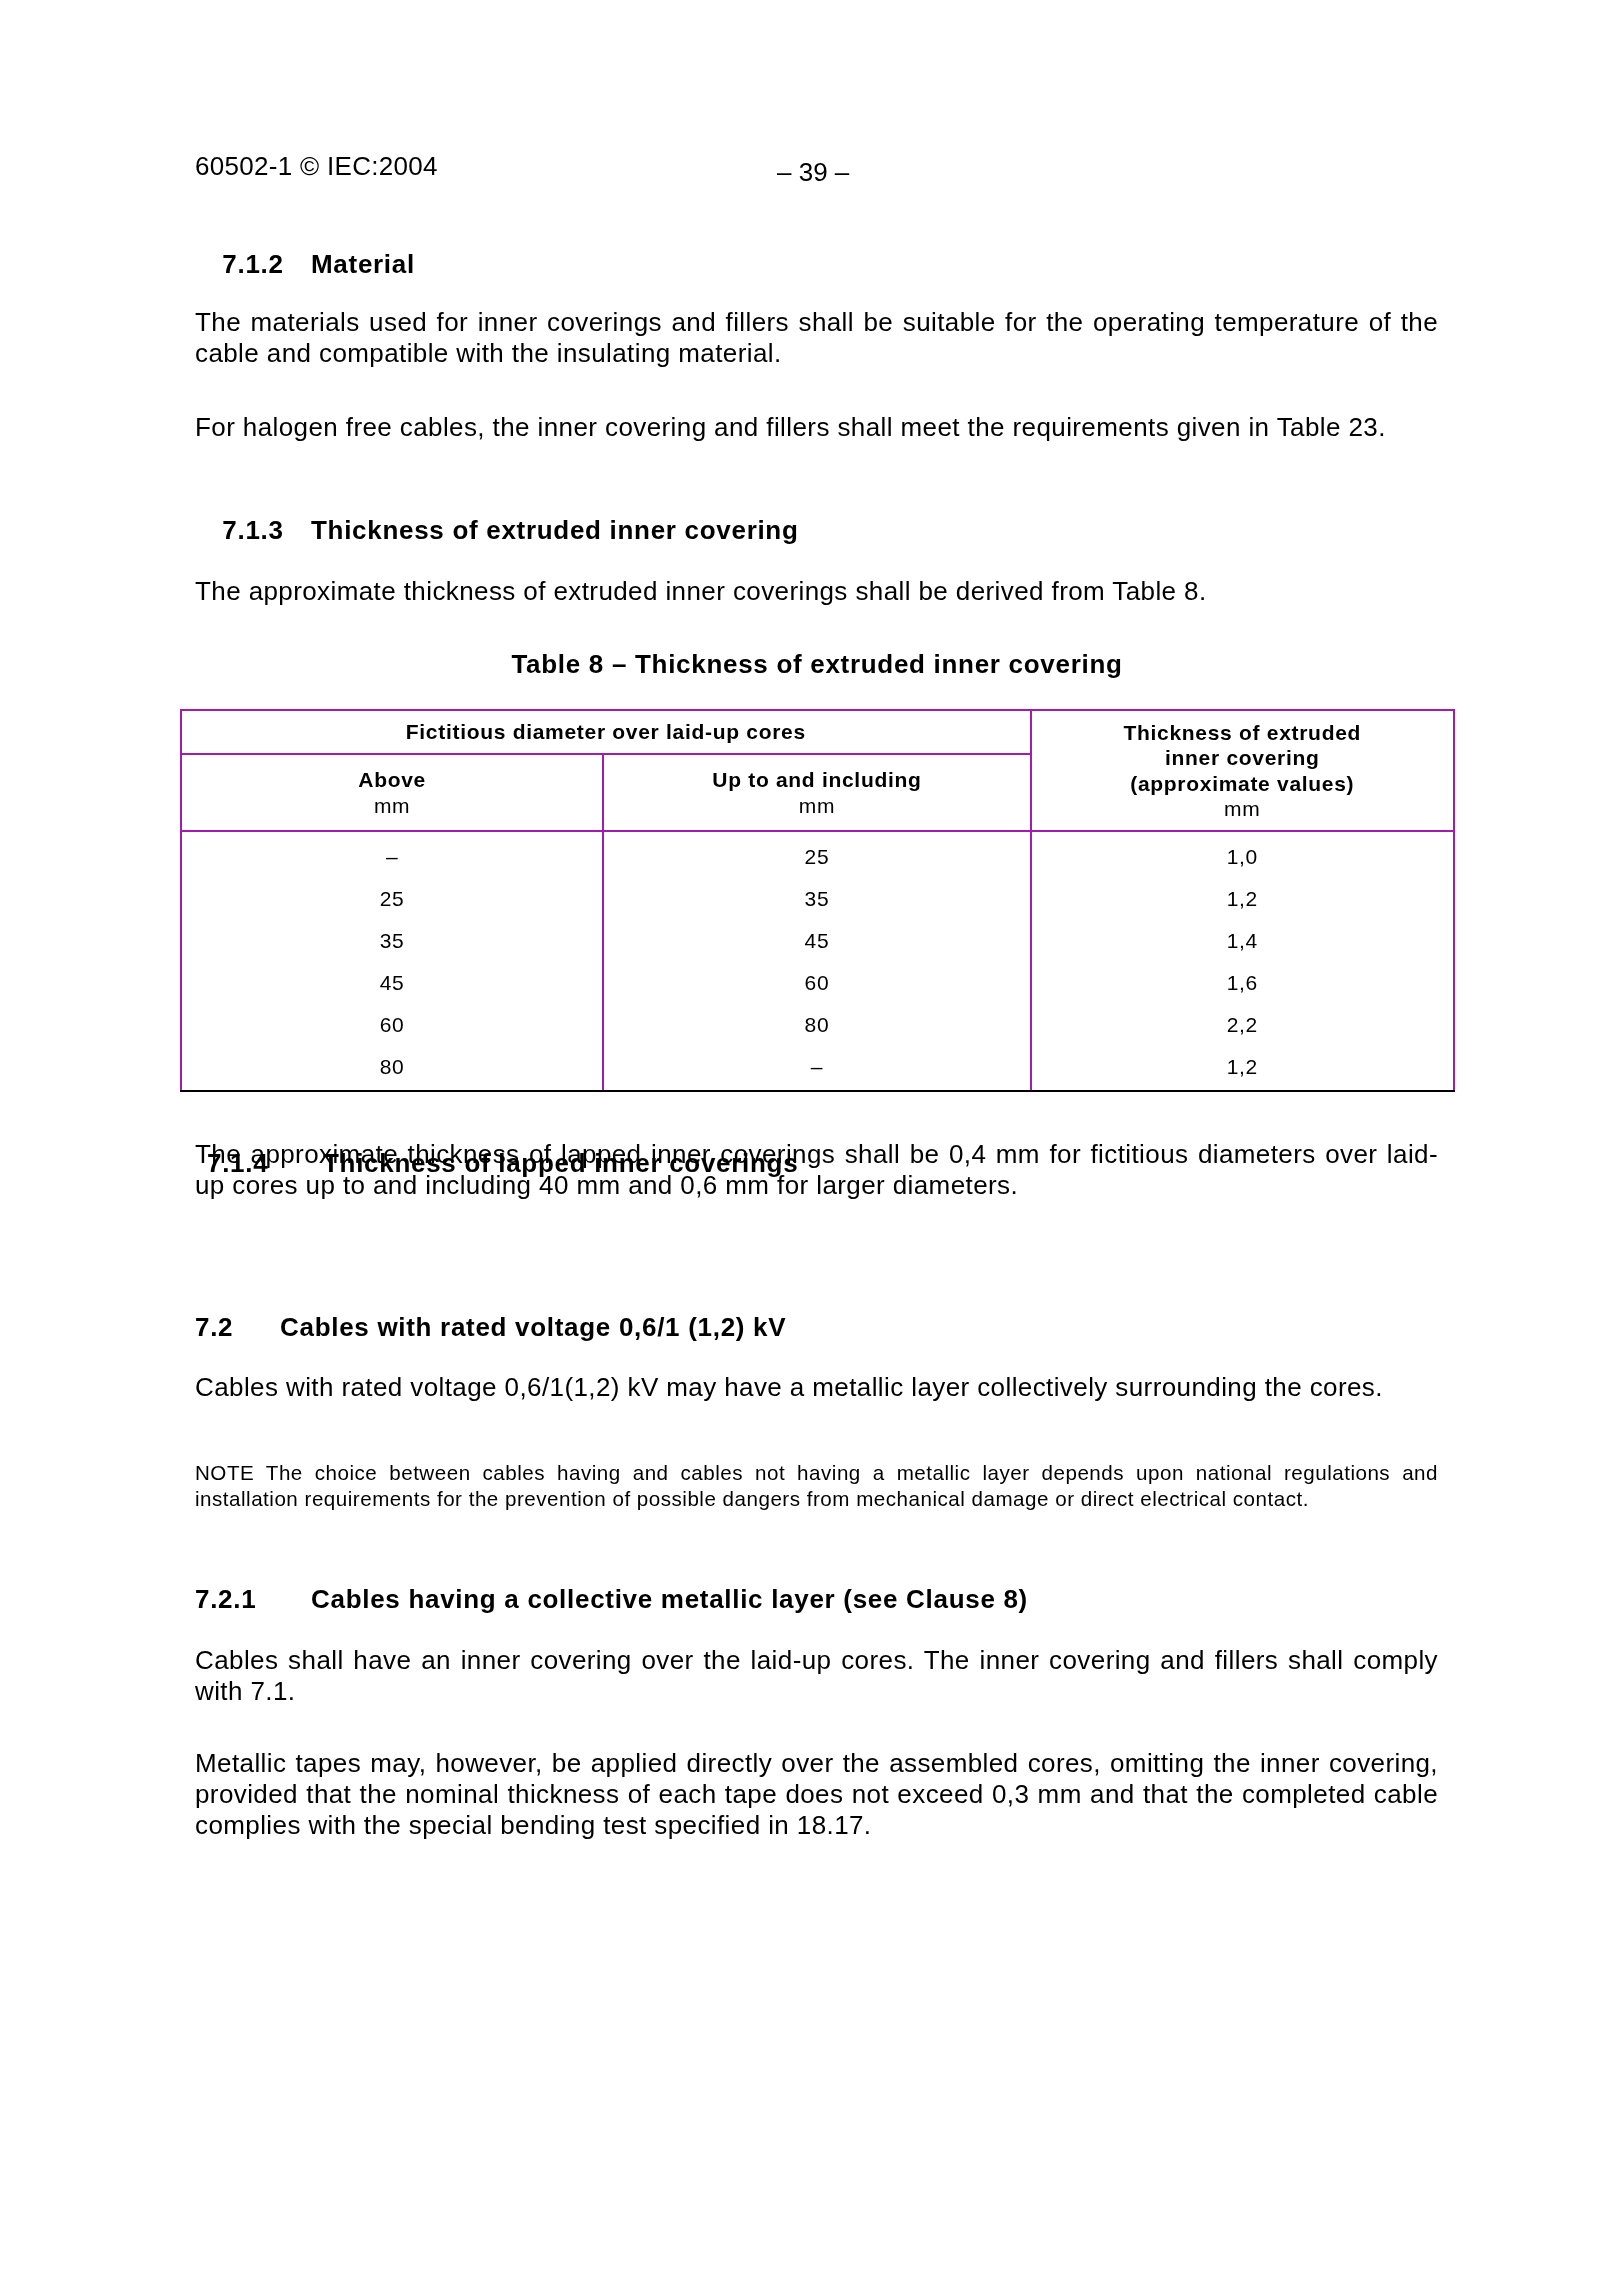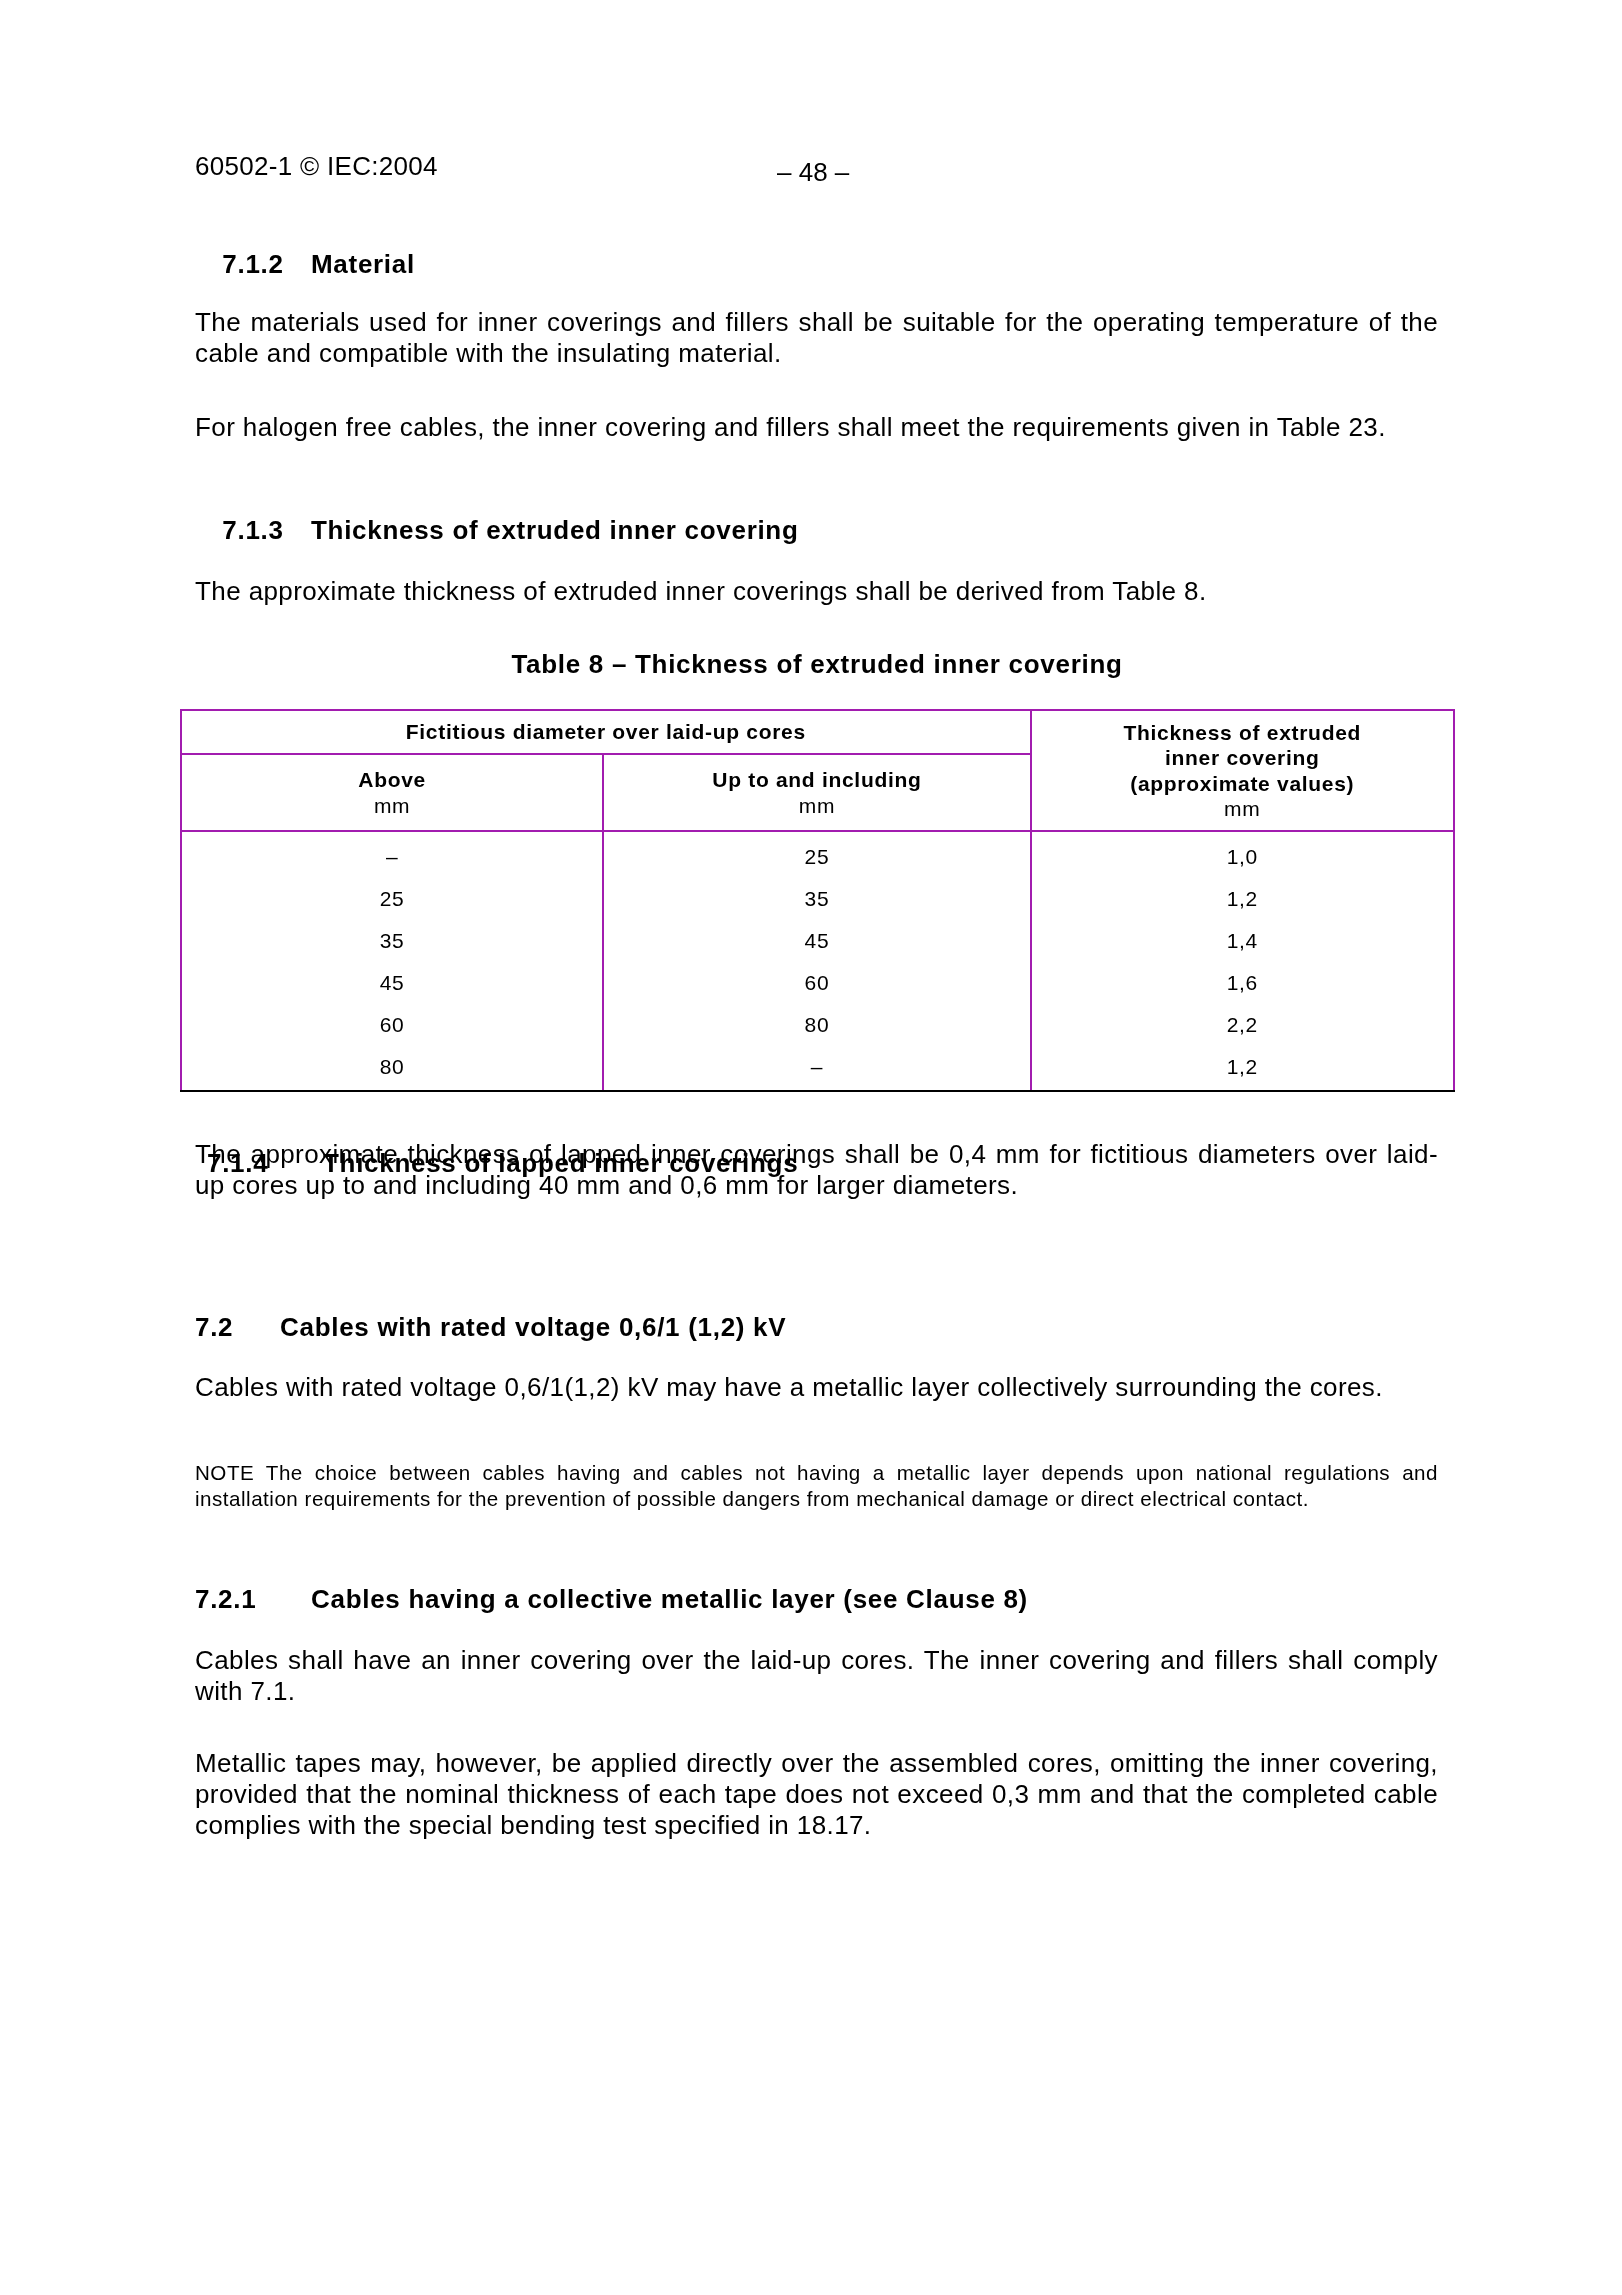--- a/index.html
+++ b/index.html
@@ -84,21 +84,21 @@
     }
     table.spec tbody tr.first td { padding-top: 3.9px; }
     table.spec tbody tr.lastrow td { border-bottom: 2px solid #000; padding-bottom: 2.6px; }
     table.spec thead { border-bottom: 2.6px solid #000; }
     .unit { font-weight: normal; display: block; }
   </style>
 </head>
 <body>
 
 <div class="abs header-left">60502-1 © IEC:2004</div>
-<div class="abs header-right">– 48 –</div>
+<div class="abs header-right">– 39 –</div>
 
 <div class="abs heading" style="top:249px;">
   <span class="num" style="width:116px;text-align:center;">7.1.2</span><span>Material</span>
 </div>
 <div class="abs para" style="top:307px;">The materials used for inner coverings and fillers shall be suitable for the operating temperature of the cable and compatible with the insulating material.</div>
 <div class="abs para" style="top:412px;">For halogen free cables, the inner covering and fillers shall meet the requirements given in Table 23.</div>
 
 <div class="abs heading" style="top:515px;">
   <span class="num" style="width:116px;text-align:center;">7.1.3</span><span>Thickness of extruded inner covering</span>
 </div>

